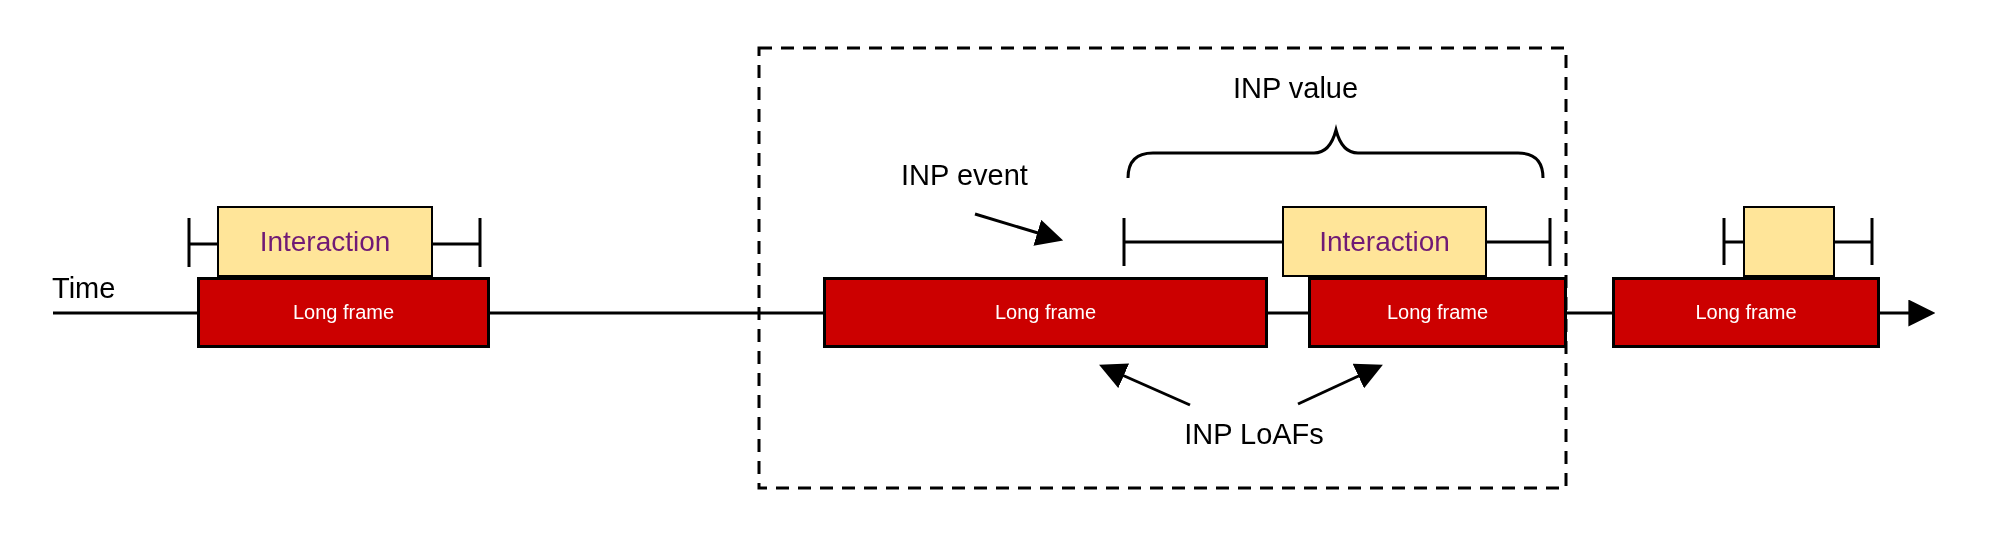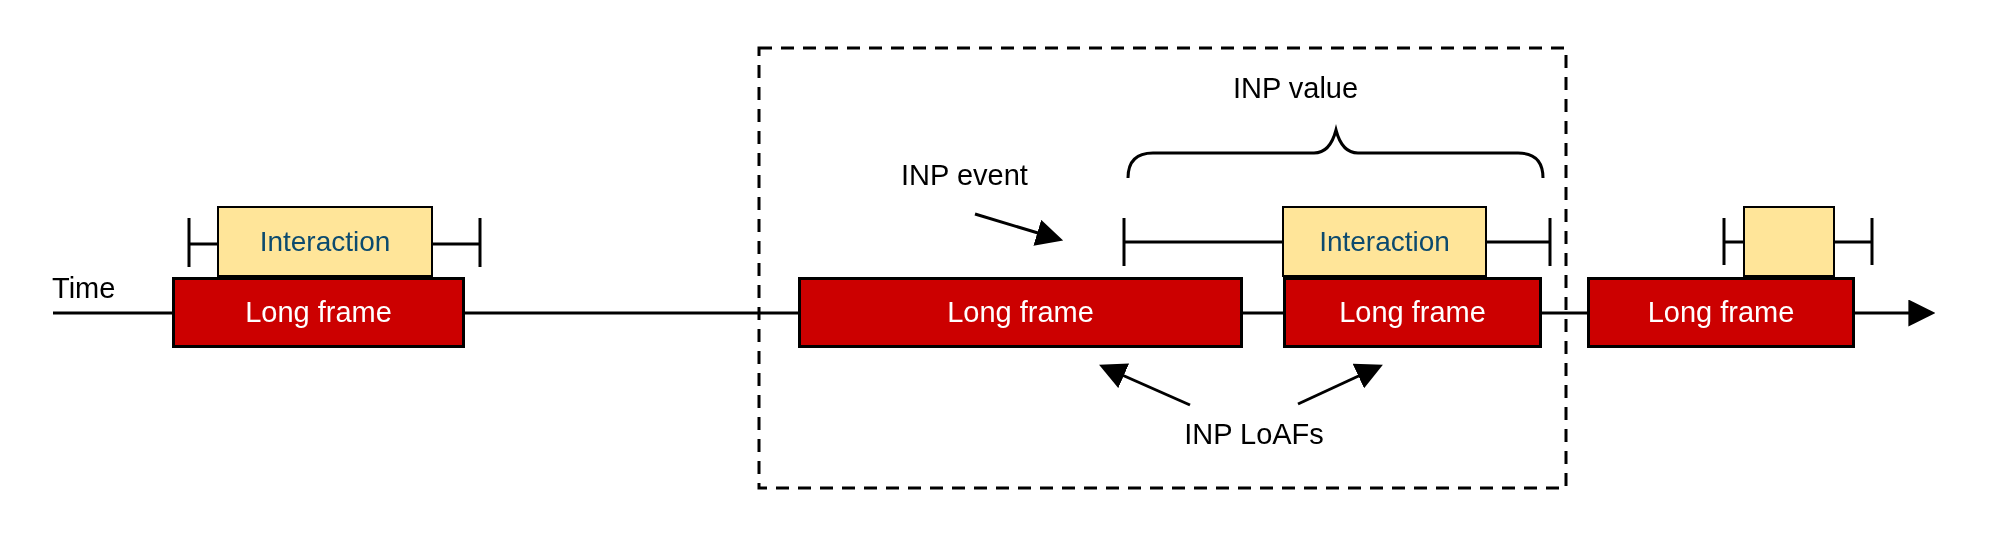--- a/index.html
+++ b/index.html
@@ -27,35 +27,36 @@
     top: 277px;
     height: 71px;
     background: var(--frame-red, #cc0000);
     border: 3px solid #000000;
     box-sizing: border-box;
     z-index: 2;
     display: flex;
     align-items: center;
     justify-content: center;
     color: #ffffff;
-    font-size: 29px;
+    font-size: 20px;
     white-space: nowrap;
+    margin-left: 25px;
   }
   .interaction-box {
     position: absolute;
     top: 206px;
     height: 71px;
     background: var(--interaction-yellow, #ffe599);
     border: 2px solid #000000;
     box-sizing: border-box;
     z-index: 3;
     display: flex;
     align-items: center;
     justify-content: center;
-    color: #0c4a6e;
+    color: #701a75;
     font-size: 28px;
     white-space: nowrap;
   }
   .diagram-label {
     position: absolute;
     color: #000000;
     font-size: 29px;
     z-index: 4;
     white-space: nowrap;
   }

